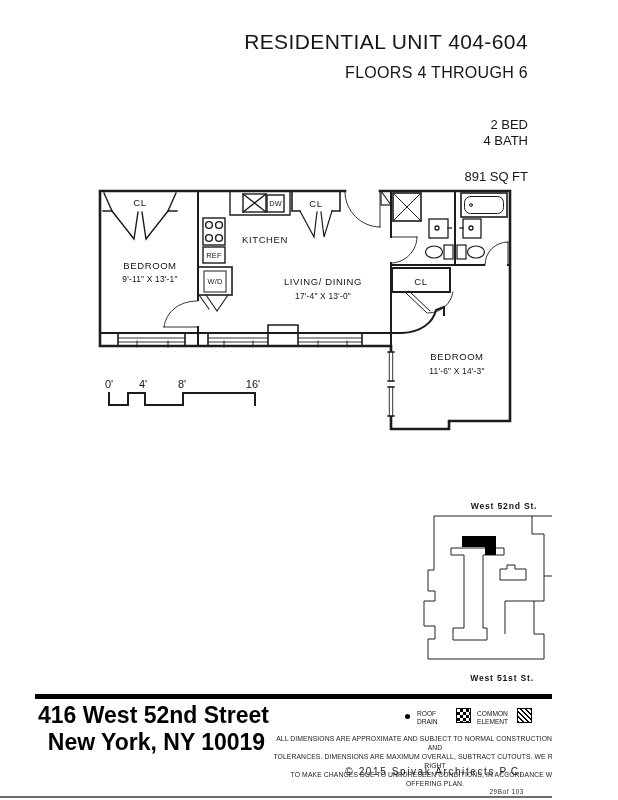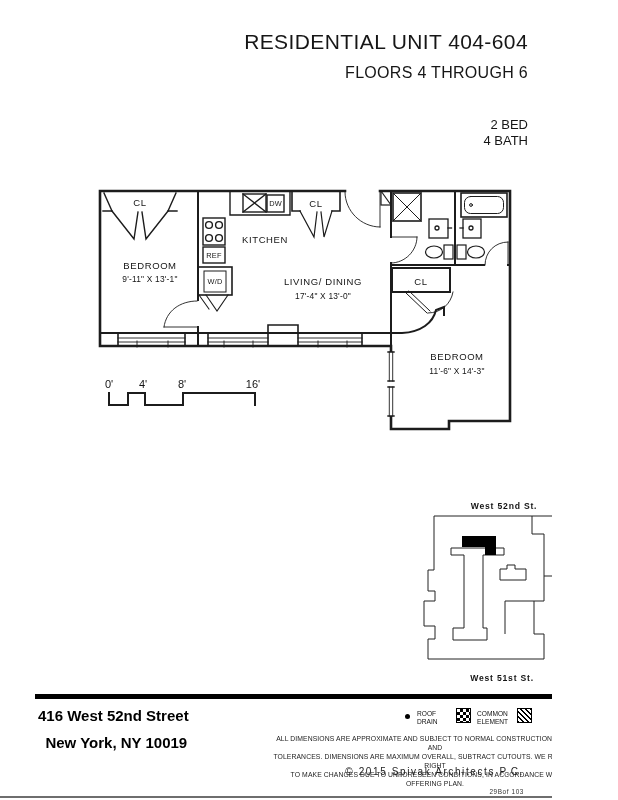--- a/index.html
+++ b/index.html
@@ -14,21 +14,21 @@
   
   svg{position:absolute;}
   svg text{font-family:"Liberation Sans",sans-serif;fill:#141414;}
   .room-name{font-size:9.5px;letter-spacing:.6px;}
   .room-dims{font-size:8.4px;letter-spacing:.2px;}
   .fix-label{font-size:7.4px;letter-spacing:.2px;}
   .scale-label{font-size:11px;}
   .street{font-size:8.6px;font-weight:bold;letter-spacing:.8px;}
   
   .rule{position:absolute;left:35px;top:694px;width:556px;height:5px;background:#000;}
-  .addr{position:absolute;left:38px;top:702px;font-weight:bold;font-size:15px;line-height:27px;color:#000;}
+  .addr{position:absolute;left:38px;top:702px;font-weight:bold;font-size:23px;line-height:27px;color:#000;}
   .addr .l2{padding-left:6px;text-align:center;}
   .legend-dot{position:absolute;left:405px;top:714px;width:5px;height:5px;border-radius:50%;background:#000;}
   .legend-txt{position:absolute;font-size:6.6px;line-height:7.8px;color:#111;}
   .lt-roof{left:417px;top:710px;}
   .lt-common{left:477px;top:710px;}
   .lt-limited{left:534px;top:710px;width:58px;text-align:right;}
   .swatch{position:absolute;width:15px;height:15px;border:1px solid #000;box-sizing:border-box;}
   .checker{left:456px;top:708px;
     background-image:linear-gradient(45deg,#000 25%,transparent 25%,transparent 75%,#000 75%),
                      linear-gradient(45deg,#000 25%,transparent 25%,transparent 75%,#000 75%);
@@ -46,20 +46,21 @@
 
 <div id="canvas">
 
   <div class="hdr">
     <div class="title">RESIDENTIAL UNIT 404-604</div>
     <div class="floors">FLOORS 4 THROUGH 6</div>
     <div class="bedbath">
       <div>2 BED</div>
       <div>4 BATH</div>
     </div>
+    <div class="area">891 SQ FT</div>
   </div>
 
   <svg style="left:88px;top:183px;" width="432" height="250" viewBox="88 183 432 250">
     <g stroke="#1c1c1c" fill="none" stroke-linecap="square">
 
       <path stroke-width="2.6" d="M345,191 H100 V346 H391 V429 H449 V421 H510 V191 H380"></path>
 
       <path stroke-width="2" d="M198,191 V300 M198,327 V346"></path>
 
       <path stroke-width=".9" d="M164,327 C166,311 180,301 197,301 M164,327 H197"></path>

